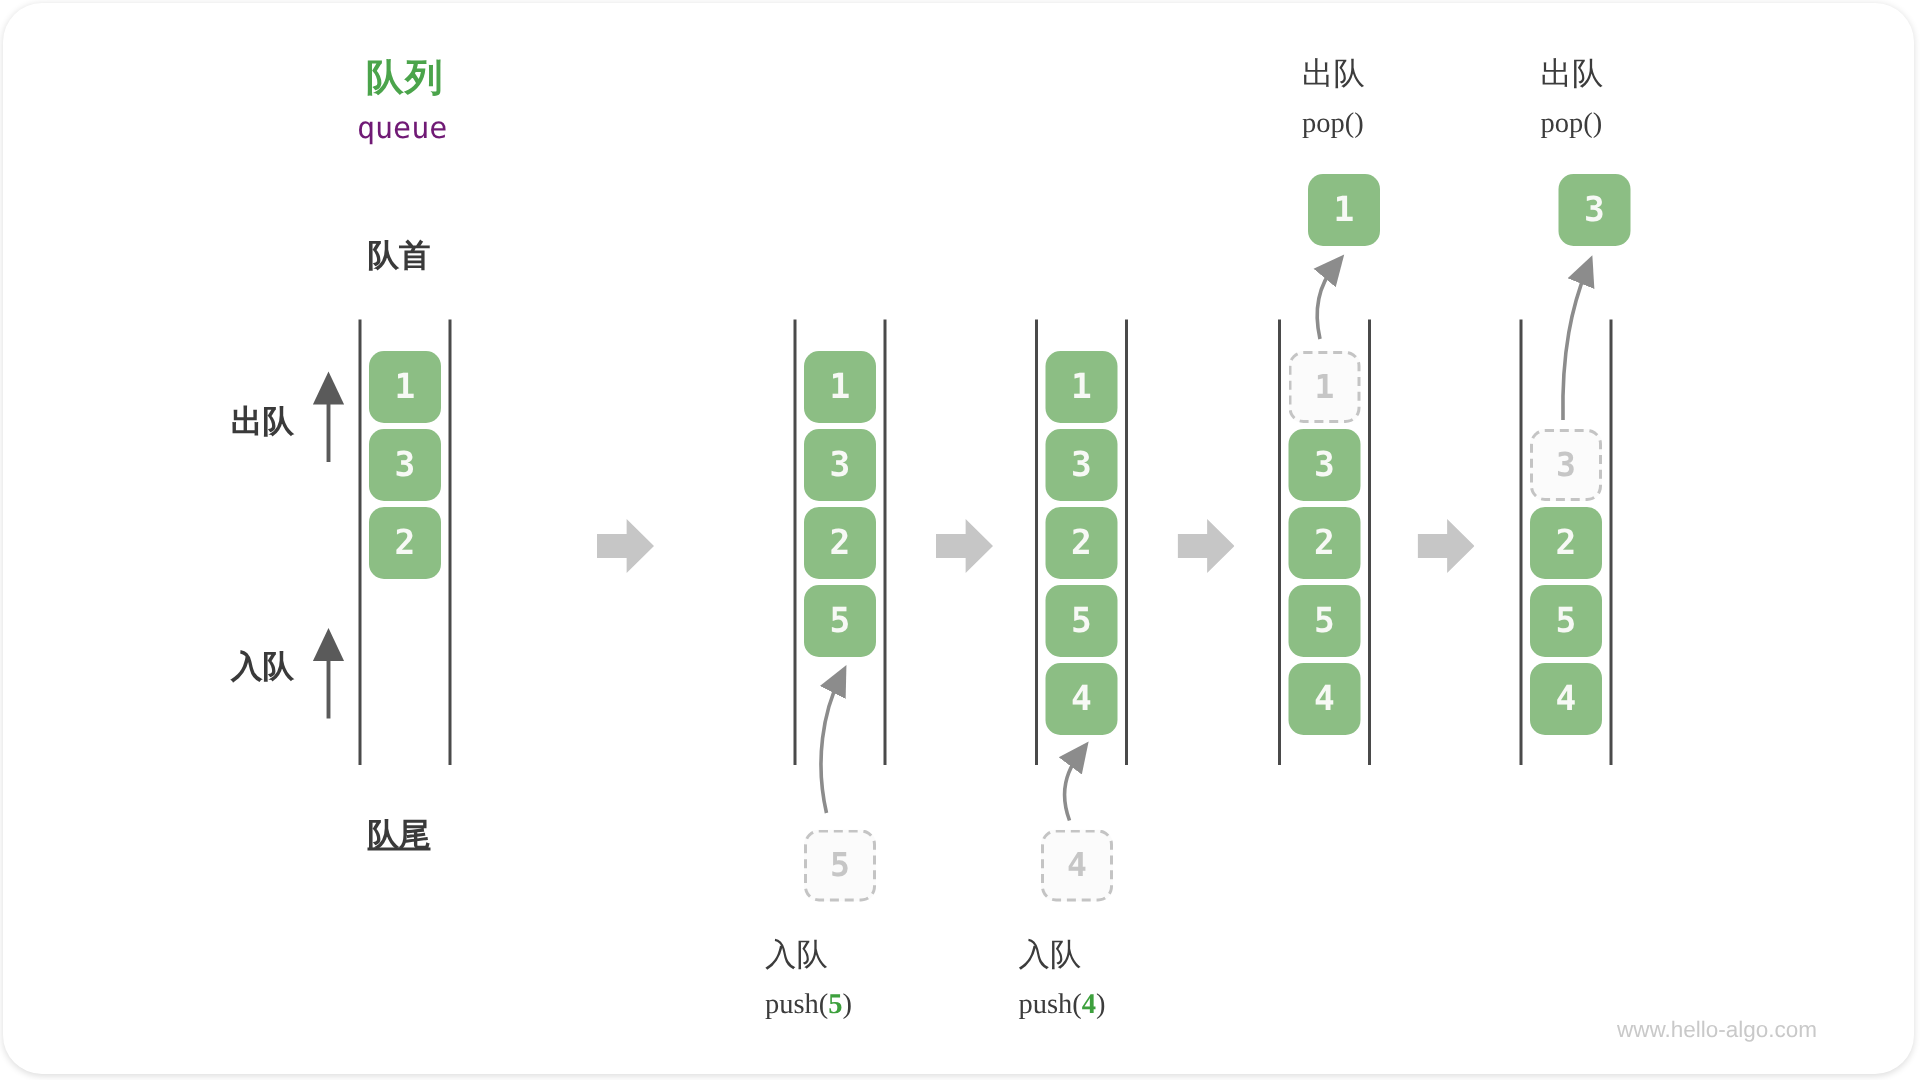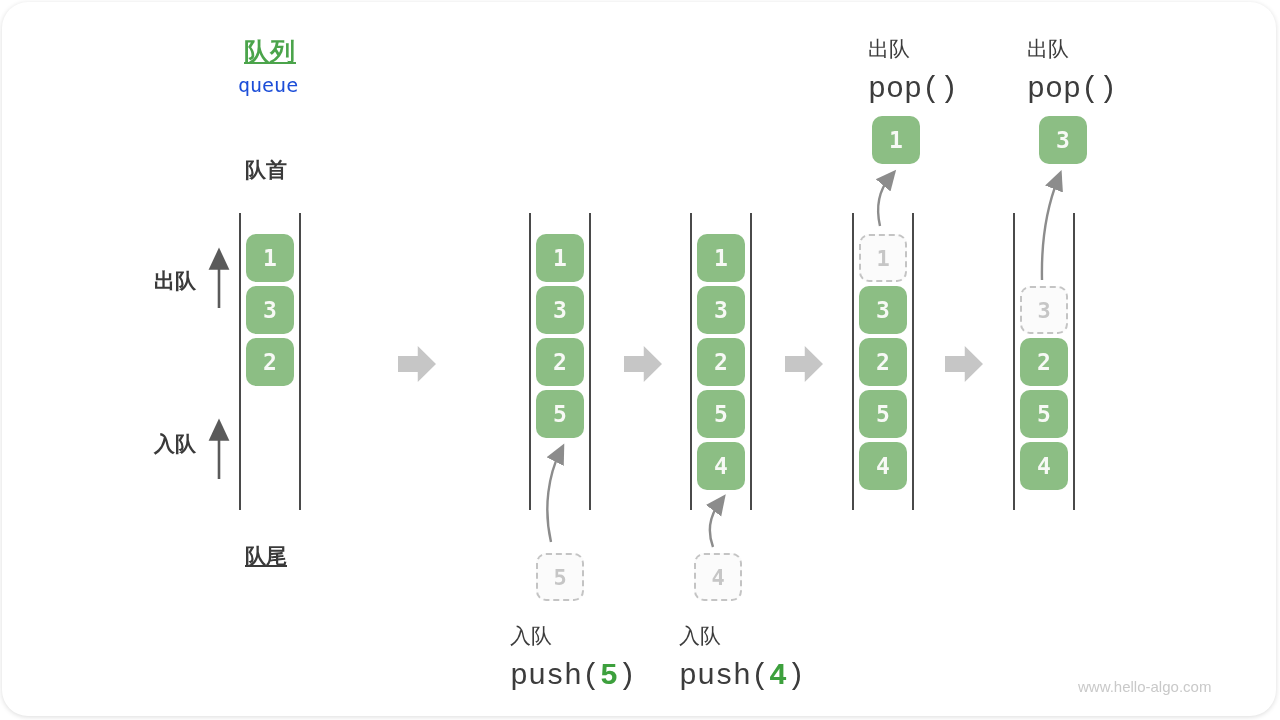--- a/index.html
+++ b/index.html
@@ -21,21 +21,21 @@
   }
   .abs { position: absolute; }
 
   
   .title-zh {
     font-size: 25px; font-weight: bold; color: #4BA44B;
     letter-spacing: 1px;
   }
   .title-en {
     font-family: "DejaVu Sans Mono", monospace;
-    font-size: 20px; color: #1d4ed8;
+    font-size: 20px; color: #701a75;
   }
 
   
   .side-label {
     font-size: 21px; font-weight: bold; color: #3A3A3A;
     white-space: nowrap;
   }
 
   
   .rail {
@@ -76,22 +76,22 @@
     background: #C6C6C6;
     clip-path: polygon(0% 28%, 52% 28%, 52% 0%, 100% 50%, 52% 100%, 52% 72%, 0% 72%);
   }
 
   
   .op-label { white-space: nowrap; }
   .op-label .line1 {
     font-size: 21px; color: #3C3C3C; margin-bottom: 9px;
   }
   .op-label .line2 {
-    font-family: Liberation Mono, monospace;
-    font-size: 30px; color: #3C3C3C;
+    font-family: Liberation Serif, serif;
+    font-size: 19px; color: #3C3C3C;
   }
   .op-label .arg { color: #3DA03D; font-weight: bold; }
 
   .watermark {
     font-family: Liberation Sans, sans-serif;
     font-size: 15px; color: #C9C9C9;
   }
 
   svg.overlay {
     position: absolute; left: 0; top: 0;
@@ -120,21 +120,21 @@
 
     <path d="M549,540 C541,505 547,472 558,450" stroke="#8c8c8c" stroke-width="2.4" fill="none" marker-end="url(#ah-gray)"></path>
 
     <path d="M711,545 C704,526 709,512 718,500" stroke="#8c8c8c" stroke-width="2.4" fill="none" marker-end="url(#ah-gray)"></path>
 
     <path d="M878,224 C873,202 878,187 888,175" stroke="#8c8c8c" stroke-width="2.4" fill="none" marker-end="url(#ah-gray)"></path>
 
     <path d="M1040,278 C1039,232 1046,202 1056,177" stroke="#8c8c8c" stroke-width="2.4" fill="none" marker-end="url(#ah-gray)"></path>
   </svg>
 
-  <div class="abs title-zh" style="left:242px; top:33px;text-decoration:underline;">队列</div>
+  <div class="abs title-zh" style="left:242px; top:33px;">队列</div>
   <div class="abs title-en" style="left:236px; top:71px;">queue</div>
 
   <div class="abs side-label" style="left:243px; top:154px;">队首</div>
   <div class="abs side-label" style="left:243px; top:540px;text-decoration:underline;">队尾</div>
   <div class="abs side-label" style="left:152px; top:265px;">出队</div>
   <div class="abs side-label" style="left:152px; top:428px;">入队</div>
 
   <div class="rail" style="left:237px;"></div>
   <div class="rail" style="left:297px;"></div>
   <div class="cell" style="left:244px; top:232px;">1</div>

